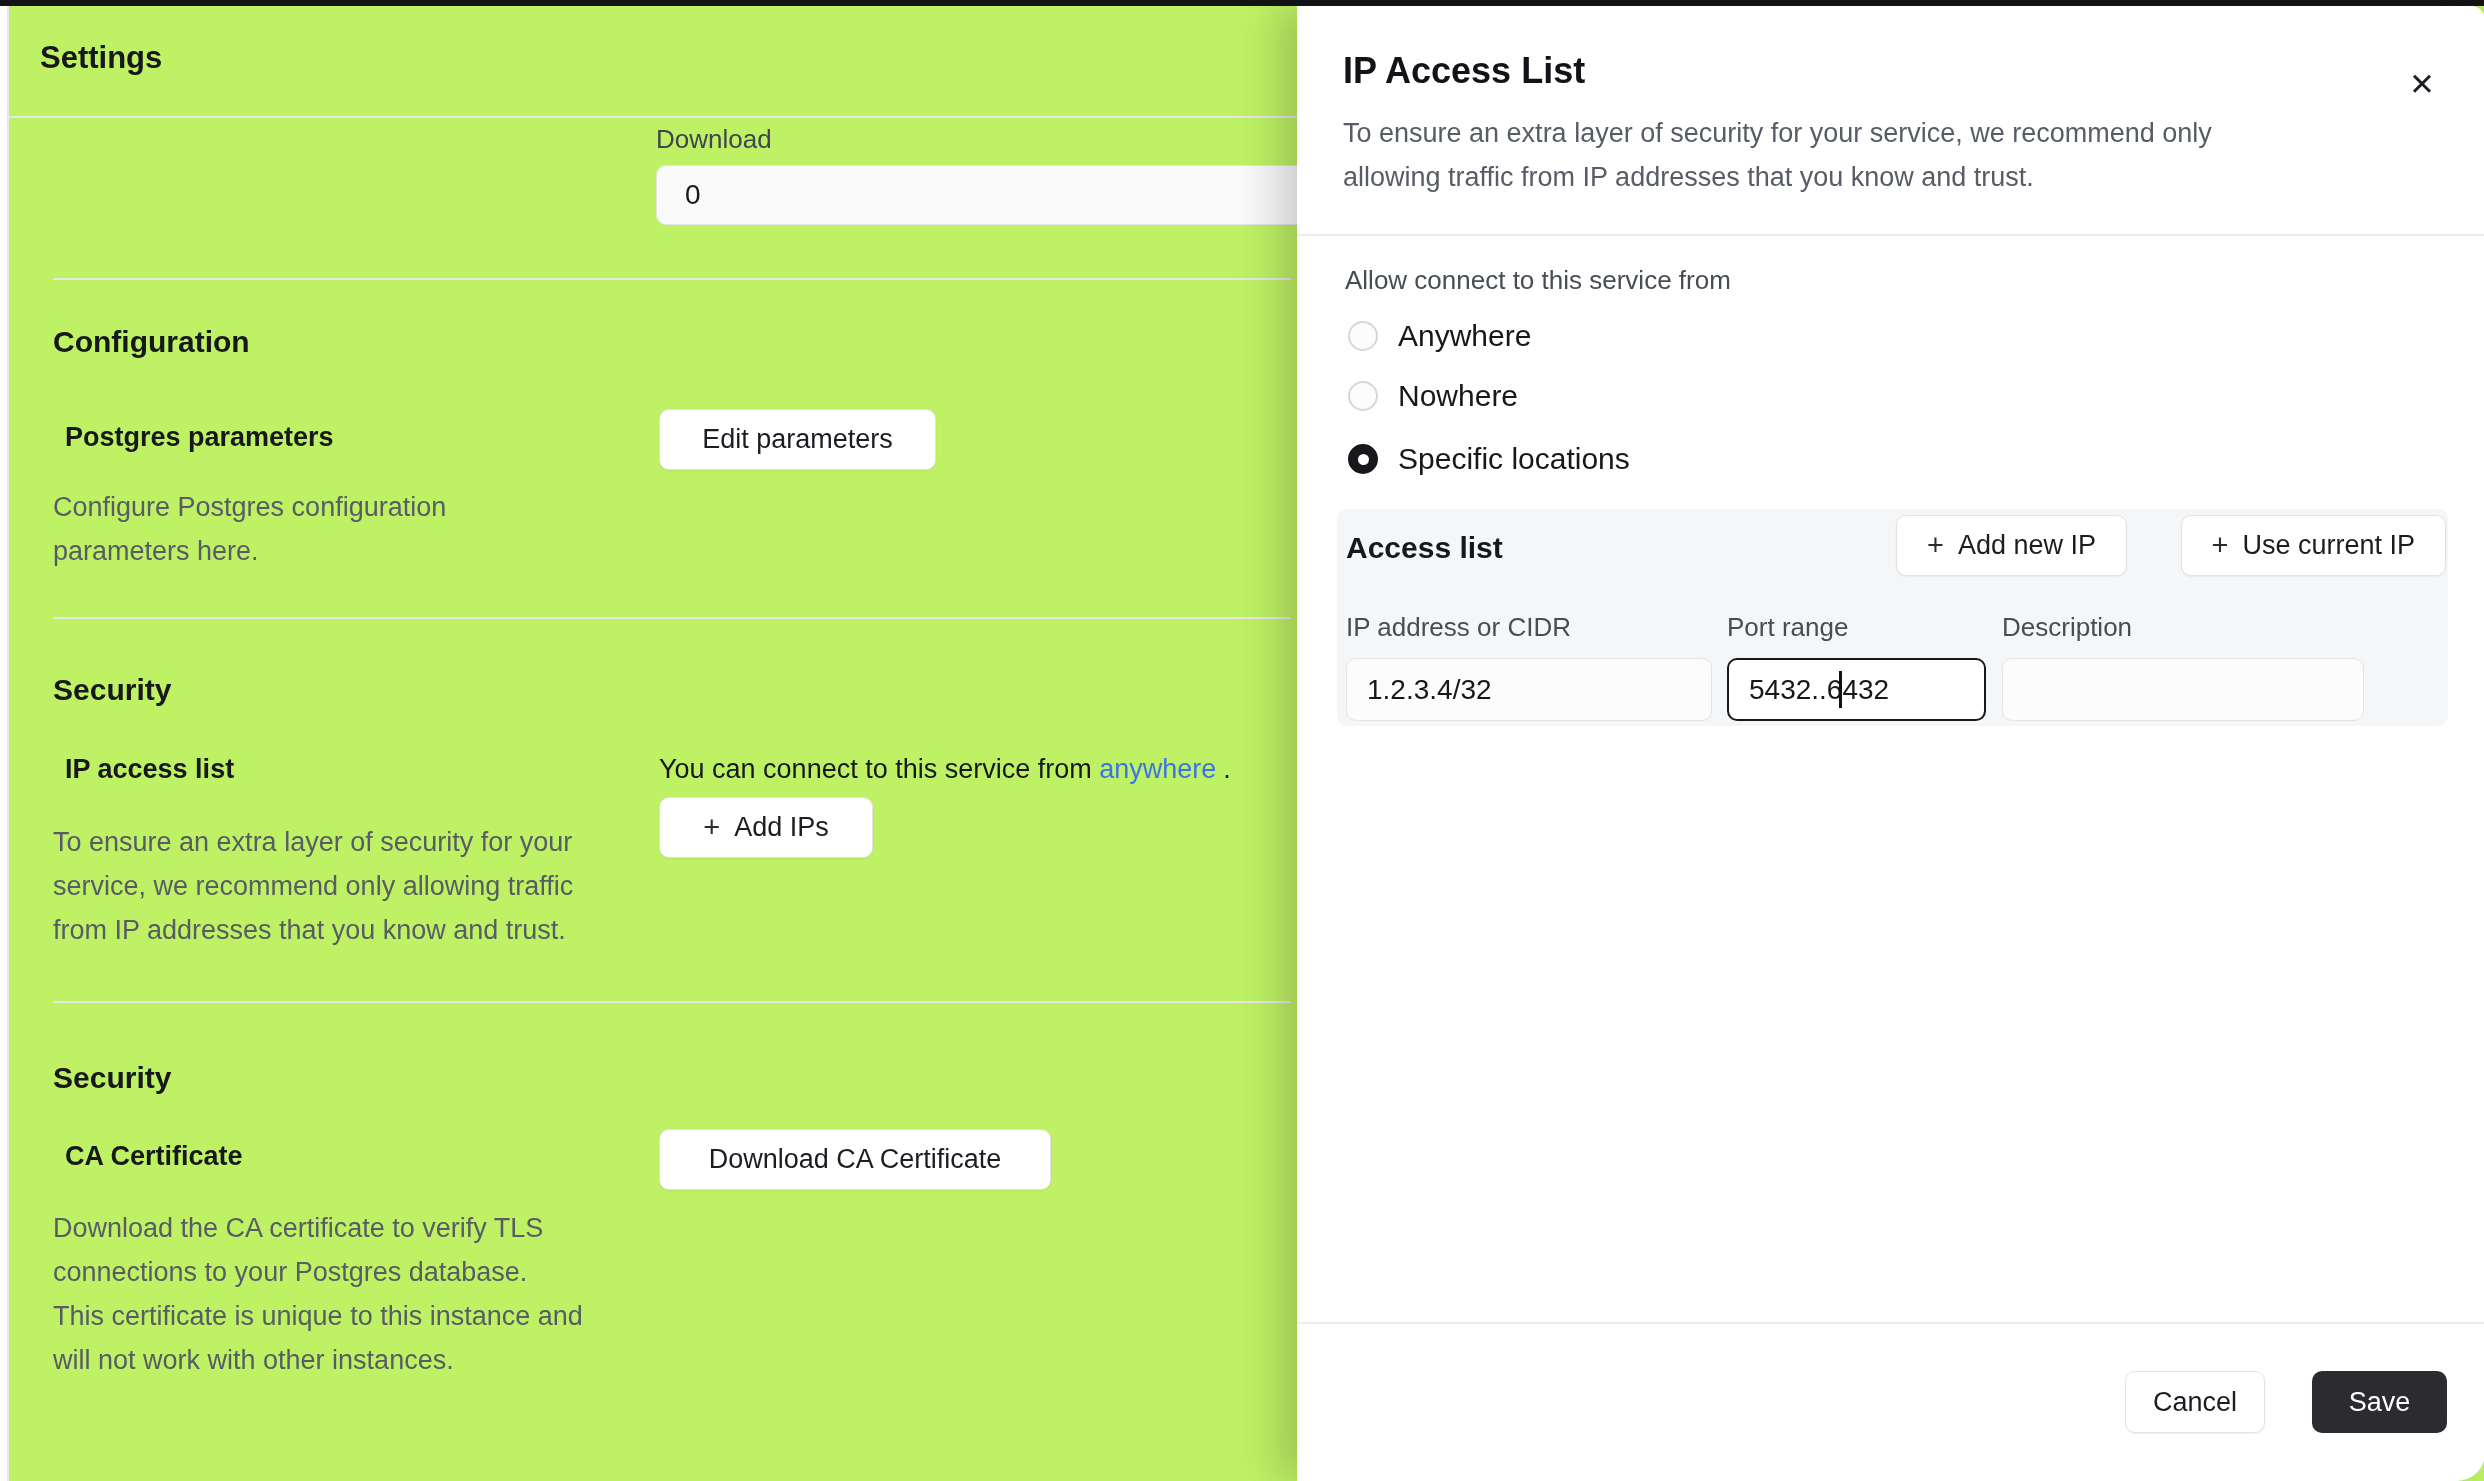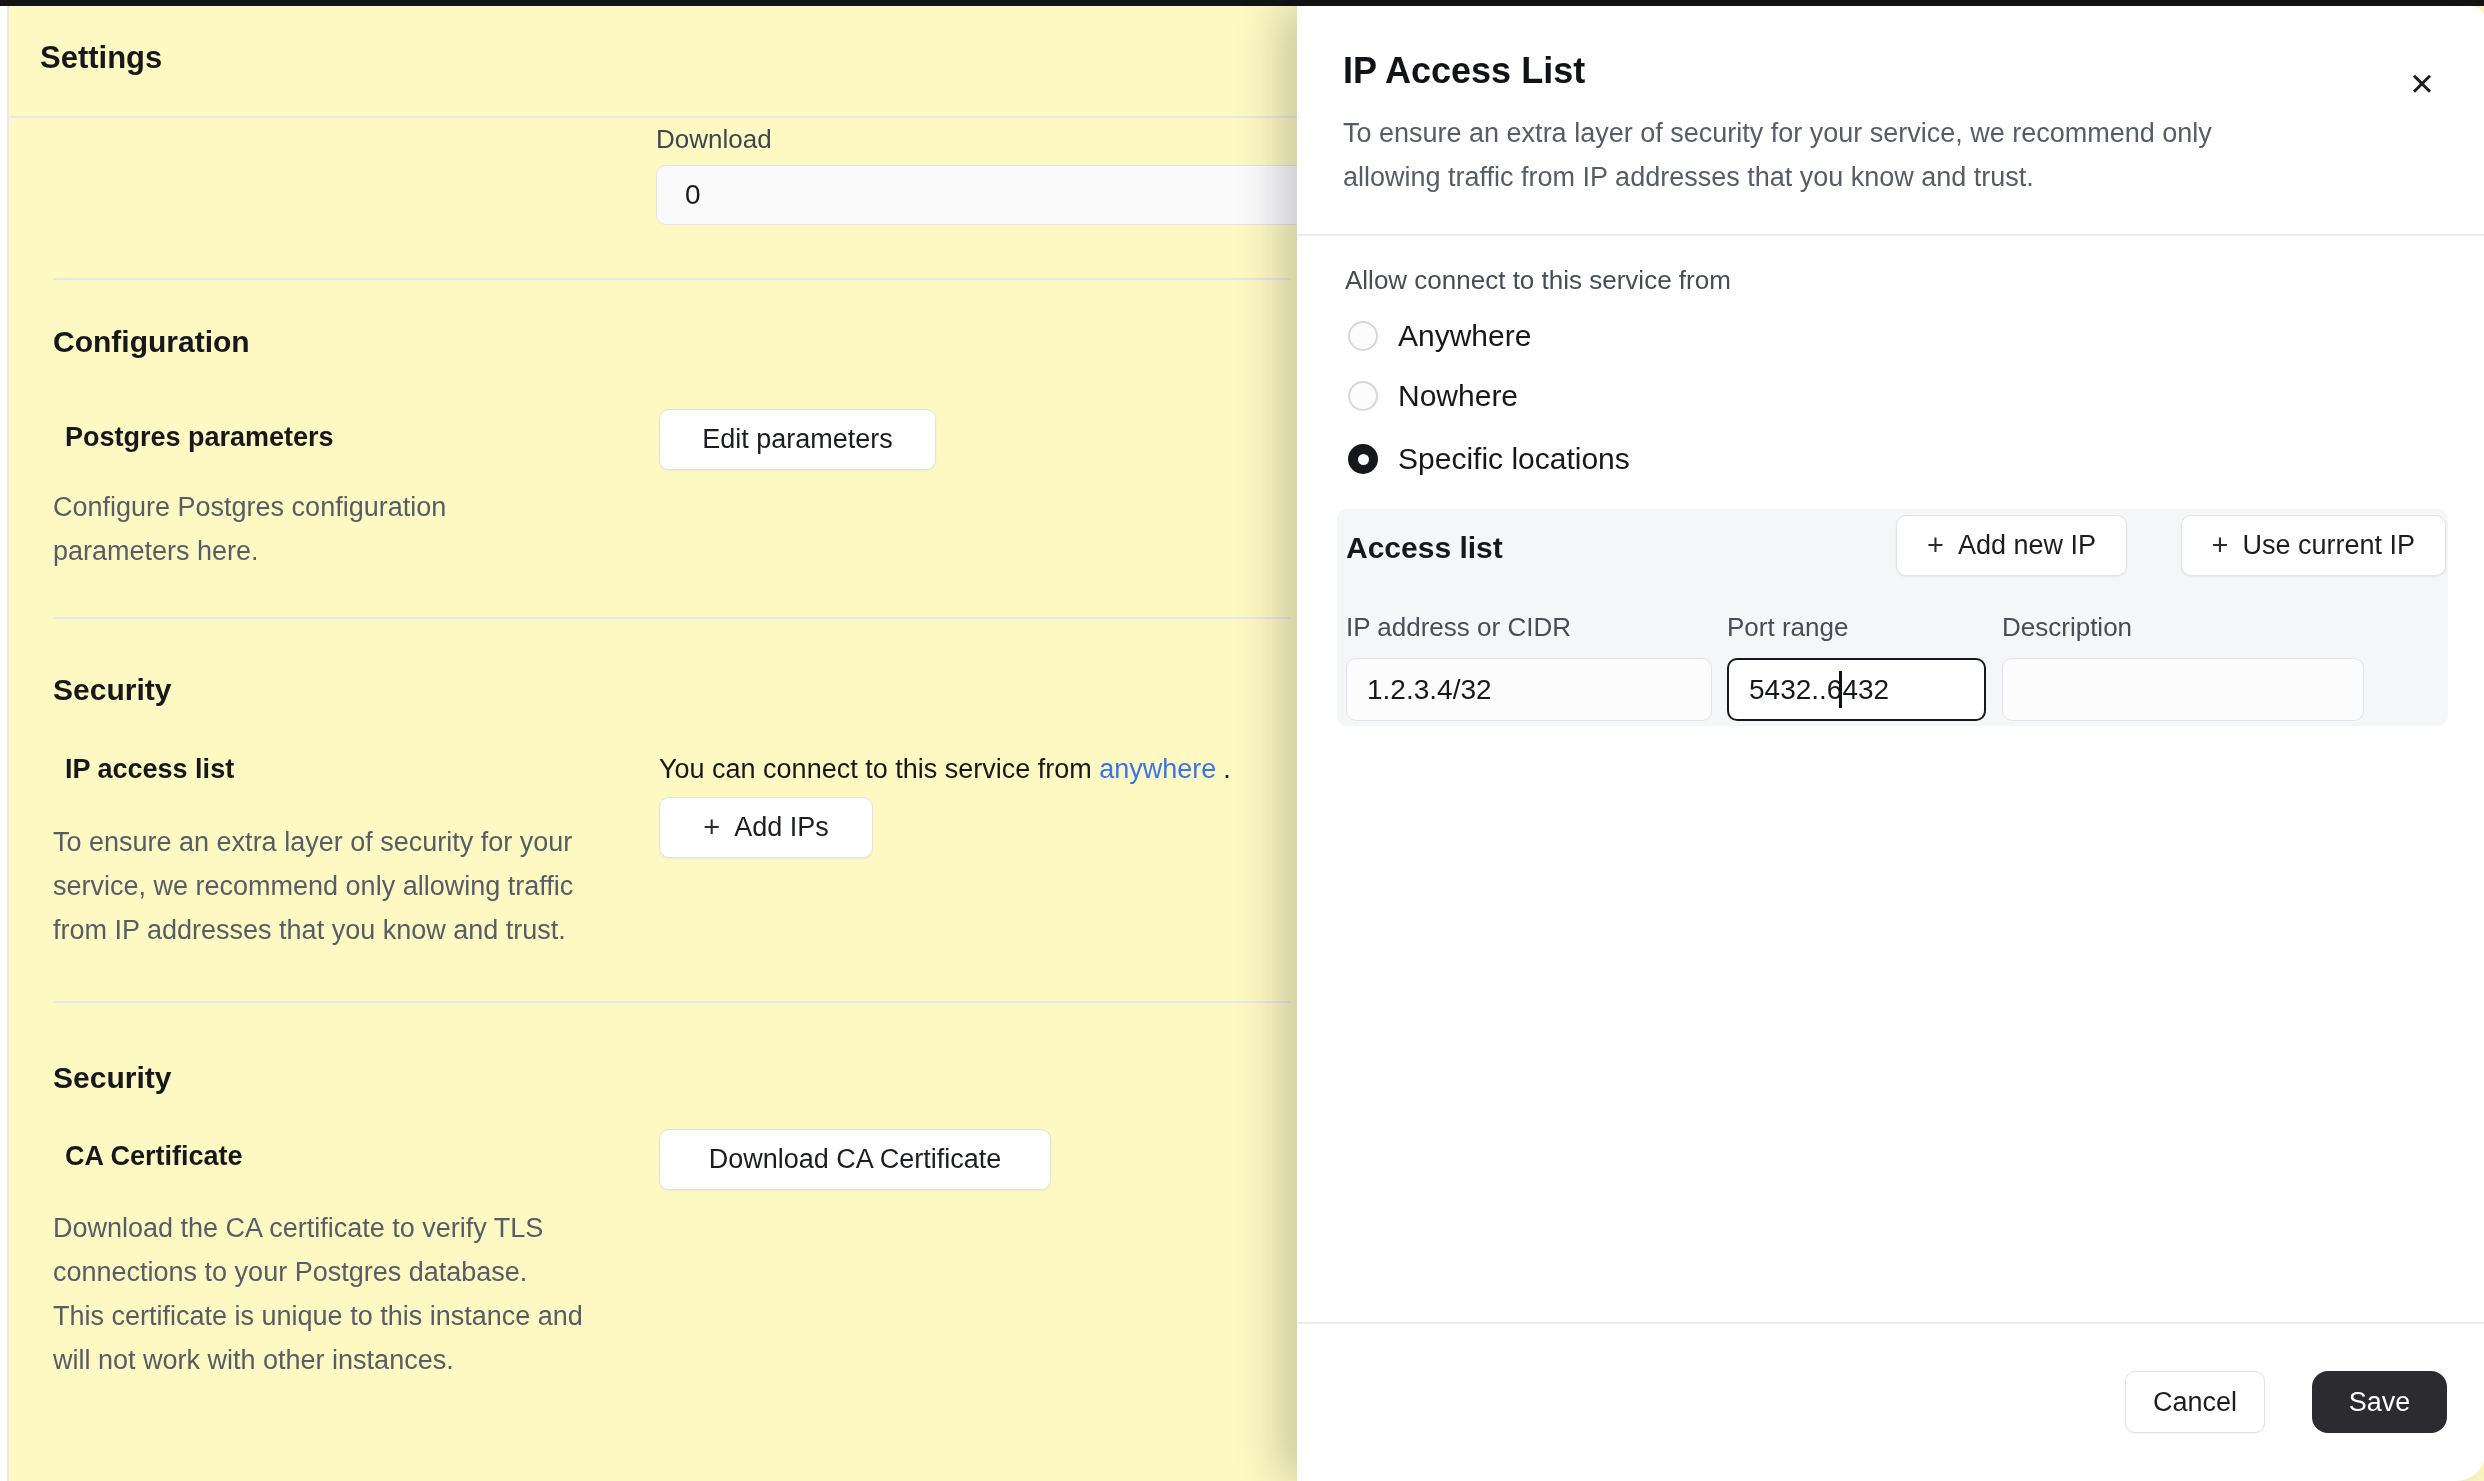--- a/index.html
+++ b/index.html
@@ -7,21 +7,21 @@
   .screen {
     position:relative; width:2485px; height:1481px; overflow:hidden;
     font-family:"Liberation Sans", sans-serif; color:#17181c; background:#ffffff;
   }
   
   .top-dark-bar { position:absolute; left:0; top:0; width:2485px; height:6px; background:#141417; }
   .corner-dark  { position:absolute; right:0; bottom:0; width:89px; height:79px; background:#141417; }
   .left-edge-line { position:absolute; left:7px; top:6px; bottom:0; width:2px; background:#e8e8ec; }
 
   
-  .main-page { position:absolute; left:9px; top:6px; right:0; bottom:0; background:#fef9c3; }
+  .main-page { position:absolute; left:9px; top:6px; right:0; bottom:0; background:#bef264; }
   .page-title { position:absolute; left:31px; top:34px; font-size:31px; font-weight:700; color:#17181c; }
   .hdiv { position:absolute; height:1.5px; background:#e7e7ea; }
   .div-header { left:0; top:110px; width:1297px; }
   .div-1 { left:44px; top:272px; width:1238px; }
   .div-2 { left:44px; top:611px; width:1238px; }
   .div-3 { left:44px; top:995px; width:1238px; }
 
   .field-label { position:absolute; font-size:26px; color:#40454f; }
   .standbys-label { left:647px; top:118px; }
   .standbys-input {
@@ -102,21 +102,21 @@
   }
   .in-ip { left:9px; width:366px; }
   .in-port { left:390px; width:259px; border:2.5px solid #17181c; background:#ffffff; }
   .in-desc { left:665px; width:362px; }
   .caret { position:absolute; left:110px; top:11px; bottom:11px; width:2.5px; background:#111216; }
 
   .btn-cancel { position:absolute; left:828px; top:1365px; width:140px; height:62px; }
   .btn-save {
     position:absolute; left:1015px; top:1365px; width:135px; height:62px;
     display:flex; align-items:center; justify-content:center;
-    background:#2b2b30; color:#ffffff; border:none; border-radius:16px;
+    background:#2b2b30; color:#ffffff; border:none; border-radius:10px;
     font-size:27px; cursor:pointer;
   }
 </style>
 </head>
 <body>
 
 <div class="screen">
   <div class="top-dark-bar"></div>
   <div class="corner-dark"></div>
   <div class="left-edge-line"></div>

